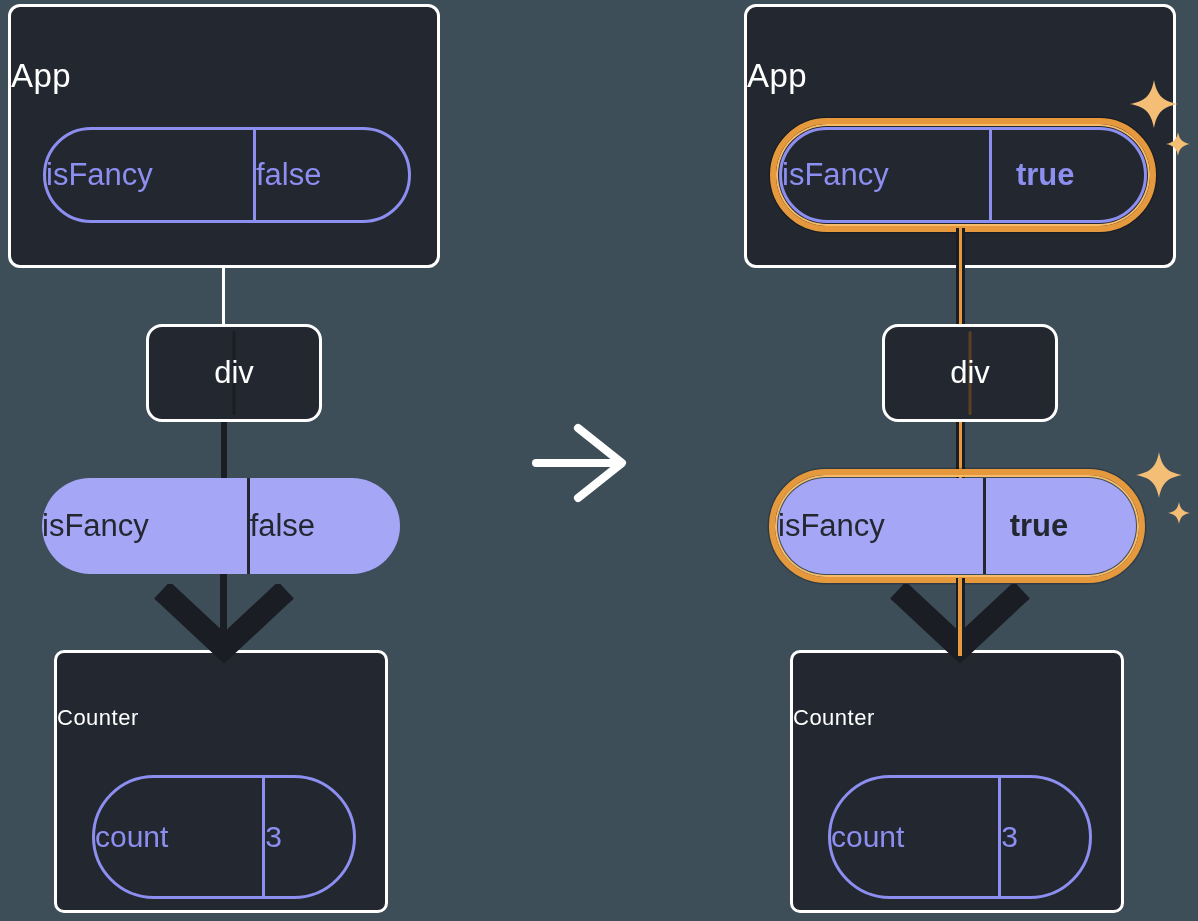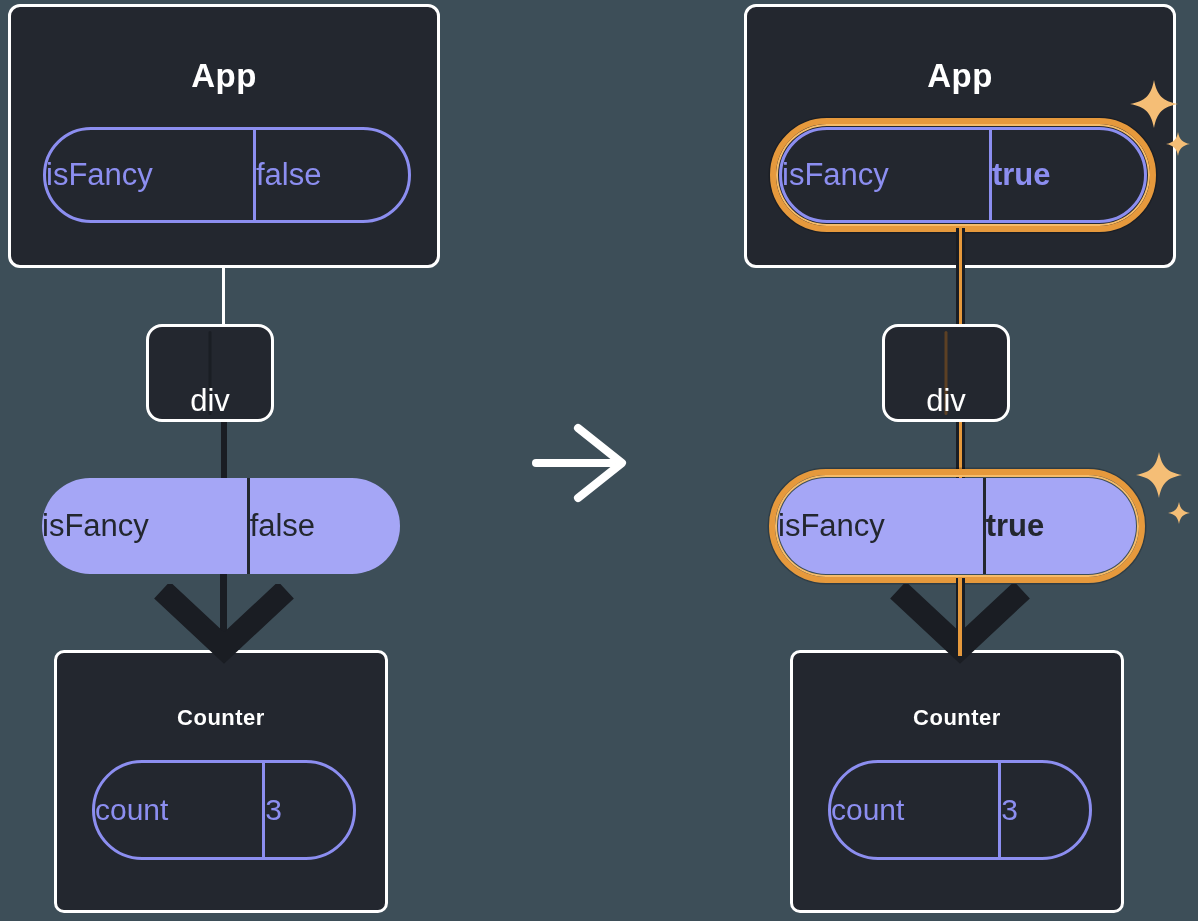--- a/index.html
+++ b/index.html
@@ -30,22 +30,22 @@
 
   .box{
     position:absolute;
     background:var(--box-fill);
     border:3px solid var(--box-border);
     border-radius:12px;
   }
   .app-box{left:8px;top:4px;width:432px;height:264px;}
   .box-title{
     position:absolute;left:0;width:100%;
-    text-align:center;color:var(--title-text);
-    font-size:33px;letter-spacing:.5px;font-weight:bold;
+    text-align:left;color:var(--title-text);
+    font-size:33px;letter-spacing:.5px;
   }
   .app-title{top:50px;}
 
   
   .pill{
     position:absolute;display:flex;
     border-radius:999px;overflow:hidden;
   }
   .pill .cell{
     display:flex;align-items:center;justify-content:flex-start;
@@ -82,45 +82,45 @@
     background:linear-gradient(90deg,var(--line-dark) 0 3px,var(--orange) 3px 6px,var(--line-dark) 6px 9px);
   }
   .conn-app-div-right{left:220px;top:228px;height:97px;}
   .conn-div-pill-right{left:220px;top:422px;height:57px;}
   .conn-pill-counter-right{left:220px;top:578px;height:80px;}
   .orange-core{
     position:absolute;left:222px;top:578px;width:4px;height:78px;
     background:var(--orange);z-index:6;
   }
 
-  .div-box{left:146px;top:324px;width:128px;height:98px;border-radius:16px;
-    display:flex;align-items:flex-end;justify-content:center;}
+  .div-box{left:146px;top:324px;width:176px;height:98px;border-radius:16px;
+    display:flex;align-items:center;justify-content:center;}
   .div-title{position:static;font-size:31px;color:var(--title-text);z-index:2;}
   .div-faint{
     position:absolute;left:50%;transform:translateX(-50%);
     top:4px;bottom:4px;width:3px;border-radius:2px;
     background:rgba(12,14,18,.35);
   }
   #col-right .div-faint{background:rgba(140,85,28,.55);}
 
   .prop-pill{left:42px;top:478px;width:358px;height:96px;}
   .ring-prop{left:33px;top:469px;}
 
   .chevron{position:absolute;left:152px;top:584px;width:144px;height:84px;z-index:5;}
 
   .counter-box{left:54px;top:650px;width:334px;height:263px;border-radius:10px;}
   .counter-title{top:52px;font-size:22px;}
-  .counter-pill{left:35px;top:107px;width:264px;height:100px;}
+  .counter-pill{left:35px;top:122px;width:264px;height:124px;}
   .counter-pill .cell{font-size:30px;}
   .counter-pill .c1{width:66%;}
   .counter-pill .c2{width:34%;}
 
   
   #col-right .app-pill .c2,
-  #col-right .prop-pill .c2{font-weight:700;}
+  #col-right .prop-pill .c2{font-weight:700;padding-left:24px;}
 
   .sparkle{position:absolute;z-index:7;}
   .sp-app-big{left:394px;top:80px;}
   .sp-app-small{left:430px;top:132px;}
   .sp-prop-big{left:400px;top:452px;}
   .sp-prop-small{left:432px;top:502px;}
 
   .mid-arrow{position:absolute;left:530px;top:418px;width:116px;height:90px;}
 </style>
 </head>

